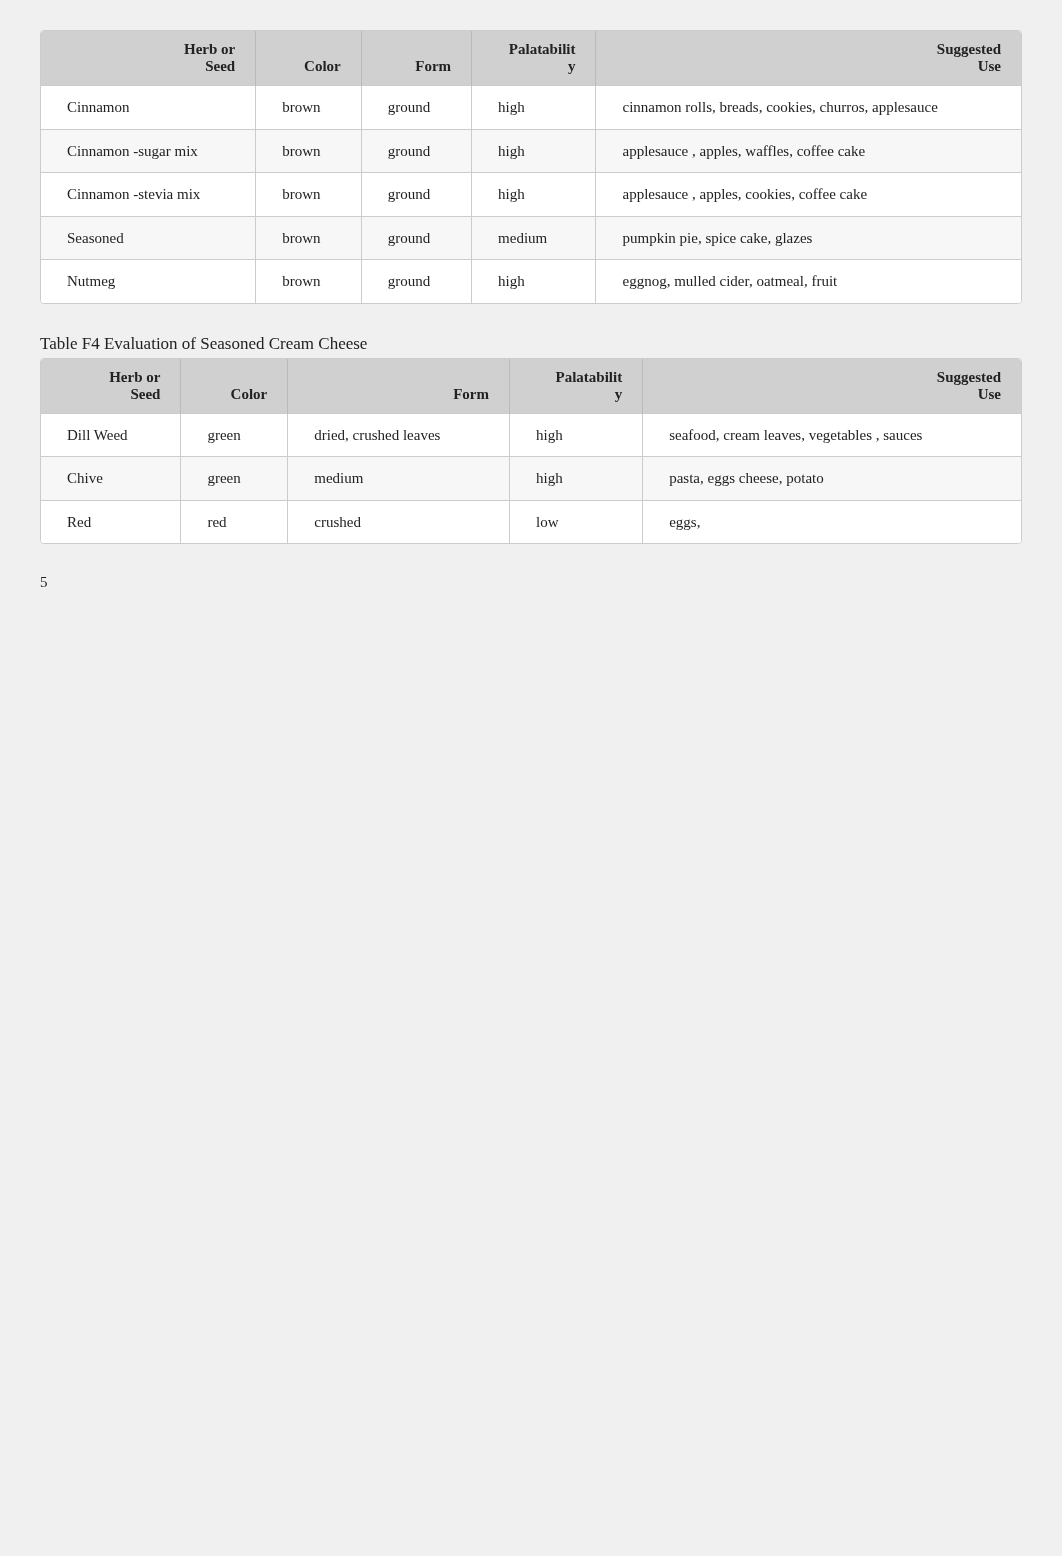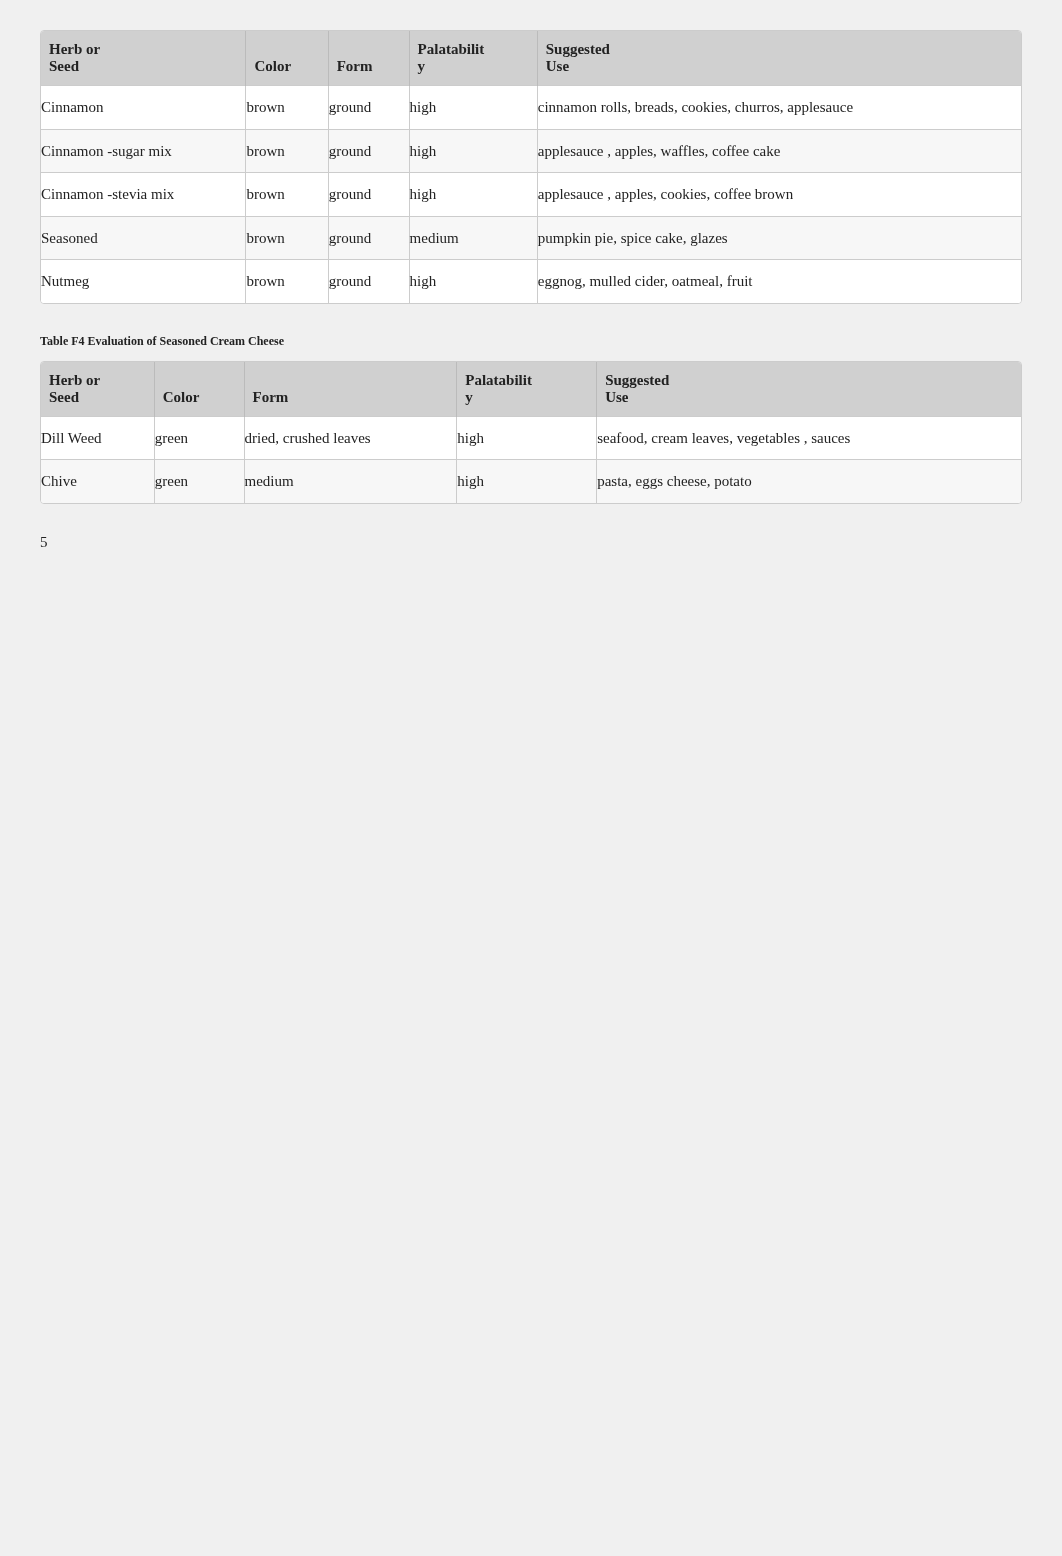--- a/index.html
+++ b/index.html
@@ -20,53 +20,53 @@
       overflow: hidden;
     }
     table {
       width: 100%;
       border-collapse: collapse;
     }
     thead tr {
       background: #d0d0d0;
     }
     thead th {
-      padding: 10px 8px;
-      text-align: left;
+      padding: 10px 20px;
+      text-align: right;
       font-weight: bold;
       font-size: 15px;
       border-right: 1px solid #bbb;
       vertical-align: bottom;
     }
     thead th:last-child {
       border-right: none;
     }
     tbody tr {
       border-top: 1px solid #ccc;
     }
     tbody tr:nth-child(odd) {
       background: #fff;
     }
     tbody tr:nth-child(even) {
       background: #f7f7f7;
     }
     tbody td {
-      padding: 10px 0;
+      padding: 10px 26px;
       vertical-align: top;
       border-right: 1px solid #ccc;
       font-size: 15px;
       line-height: 1.5;
     }
     tbody td:last-child {
       border-right: none;
     }
     .section-title {
-      font-size: 12px;
-      font-weight: bold;
-      margin-bottom: 12px;
+      font-size: 17px;
+      font-weight: normal;
+      margin-bottom: 4px;
       margin-top: 10px;
     }
     .page-number {
       font-size: 15px;
       margin-top: 16px;
     }
   </style>
 </head>
 <body>
 
@@ -94,21 +94,21 @@
           <td>brown</td>
           <td>ground</td>
           <td>high</td>
           <td>applesauce , apples, waffles, coffee cake</td>
         </tr>
         <tr>
           <td>Cinnamon -stevia mix</td>
           <td>brown</td>
           <td>ground</td>
           <td>high</td>
-          <td>applesauce , apples, cookies, coffee brown</td>
+          <td>applesauce , apples, cookies, coffee cake</td>
         </tr>
         <tr>
           <td>Seasoned</td>
           <td>brown</td>
           <td>ground</td>
           <td>medium</td>
           <td>pumpkin pie, spice cake, glazes</td>
         </tr>
         <tr>
           <td>Nutmeg</td>
@@ -142,17 +142,24 @@
           <td>high</td>
           <td>seafood, cream leaves, vegetables , sauces</td>
         </tr>
         <tr>
           <td>Chive</td>
           <td>green</td>
           <td>medium</td>
           <td>high</td>
           <td>pasta, eggs cheese, potato</td>
         </tr>
+        <tr>
+          <td>Red</td>
+          <td>red</td>
+          <td>crushed</td>
+          <td>low</td>
+          <td>eggs,</td>
+        </tr>
       </tbody>
   </table>
 </div>
 
 <div class="page-number">5</div>
 
 </body></html>

